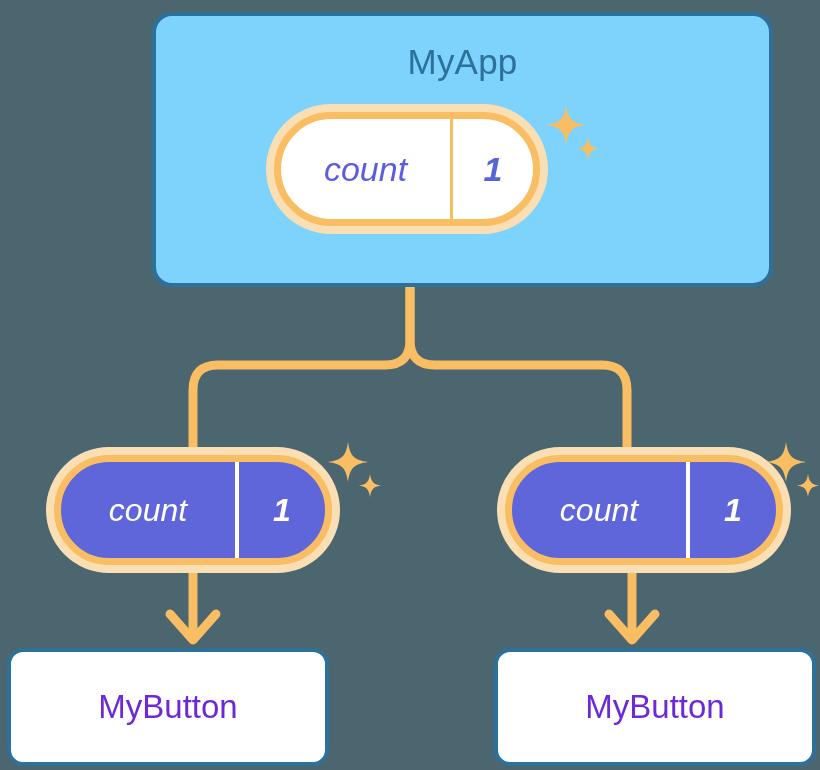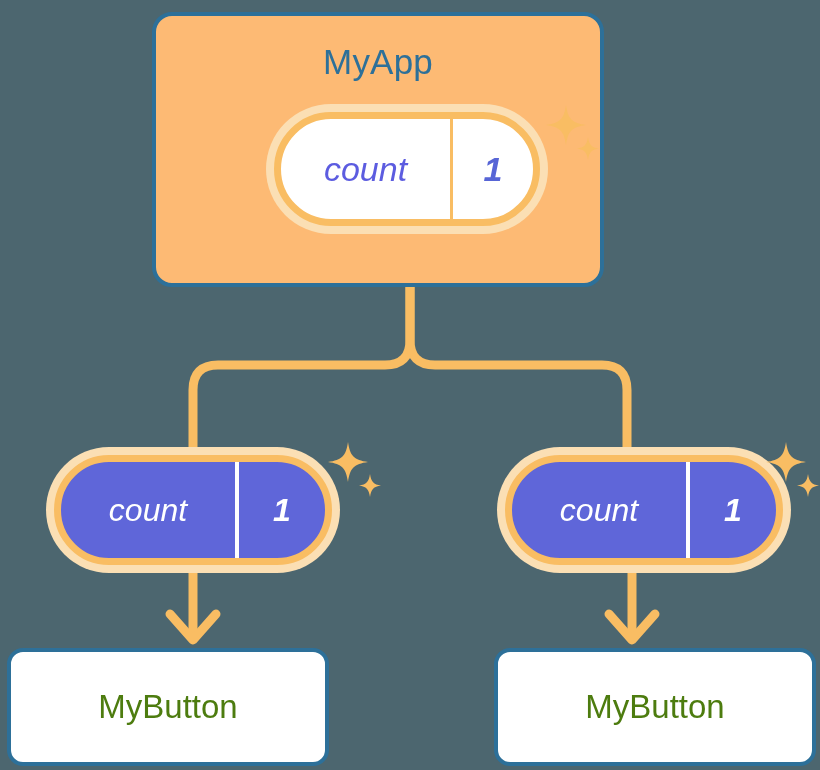--- a/index.html
+++ b/index.html
@@ -22,24 +22,24 @@
     left: 0; top: 0;
     width: 820px; height: 770px;
     pointer-events: none;
   }
 
   
   .app-card {
     position: absolute;
     left: 152px;
     top: 12px;
-    width: 452px;
+    width: 621px;
     height: 275px;
     box-sizing: border-box;
-    background: #fdba74;
+    background: #7dd3fc;
     border: 4px solid #2d7099;
     border-radius: 20px;
   }
   .app-title {
     position: absolute;
     left: 0; right: 0;
     top: 28px;
     text-align: center;
     color: #2d7099;
     font-size: 35px;
@@ -128,21 +128,21 @@
   
   .btn-card {
     position: absolute;
     box-sizing: border-box;
     background: #ffffff;
     border: 4px solid #2d7099;
     border-radius: 16px;
     display: flex;
     align-items: center;
     justify-content: center;
-    color: #4d7c0f;
+    color: #6d28d9;
     font-size: 33px;
     font-weight: 400;
   }
   #btn-left {
     left: 7px;
     top: 648px;
     width: 322px;
     height: 118px;
   }
   #btn-right {

